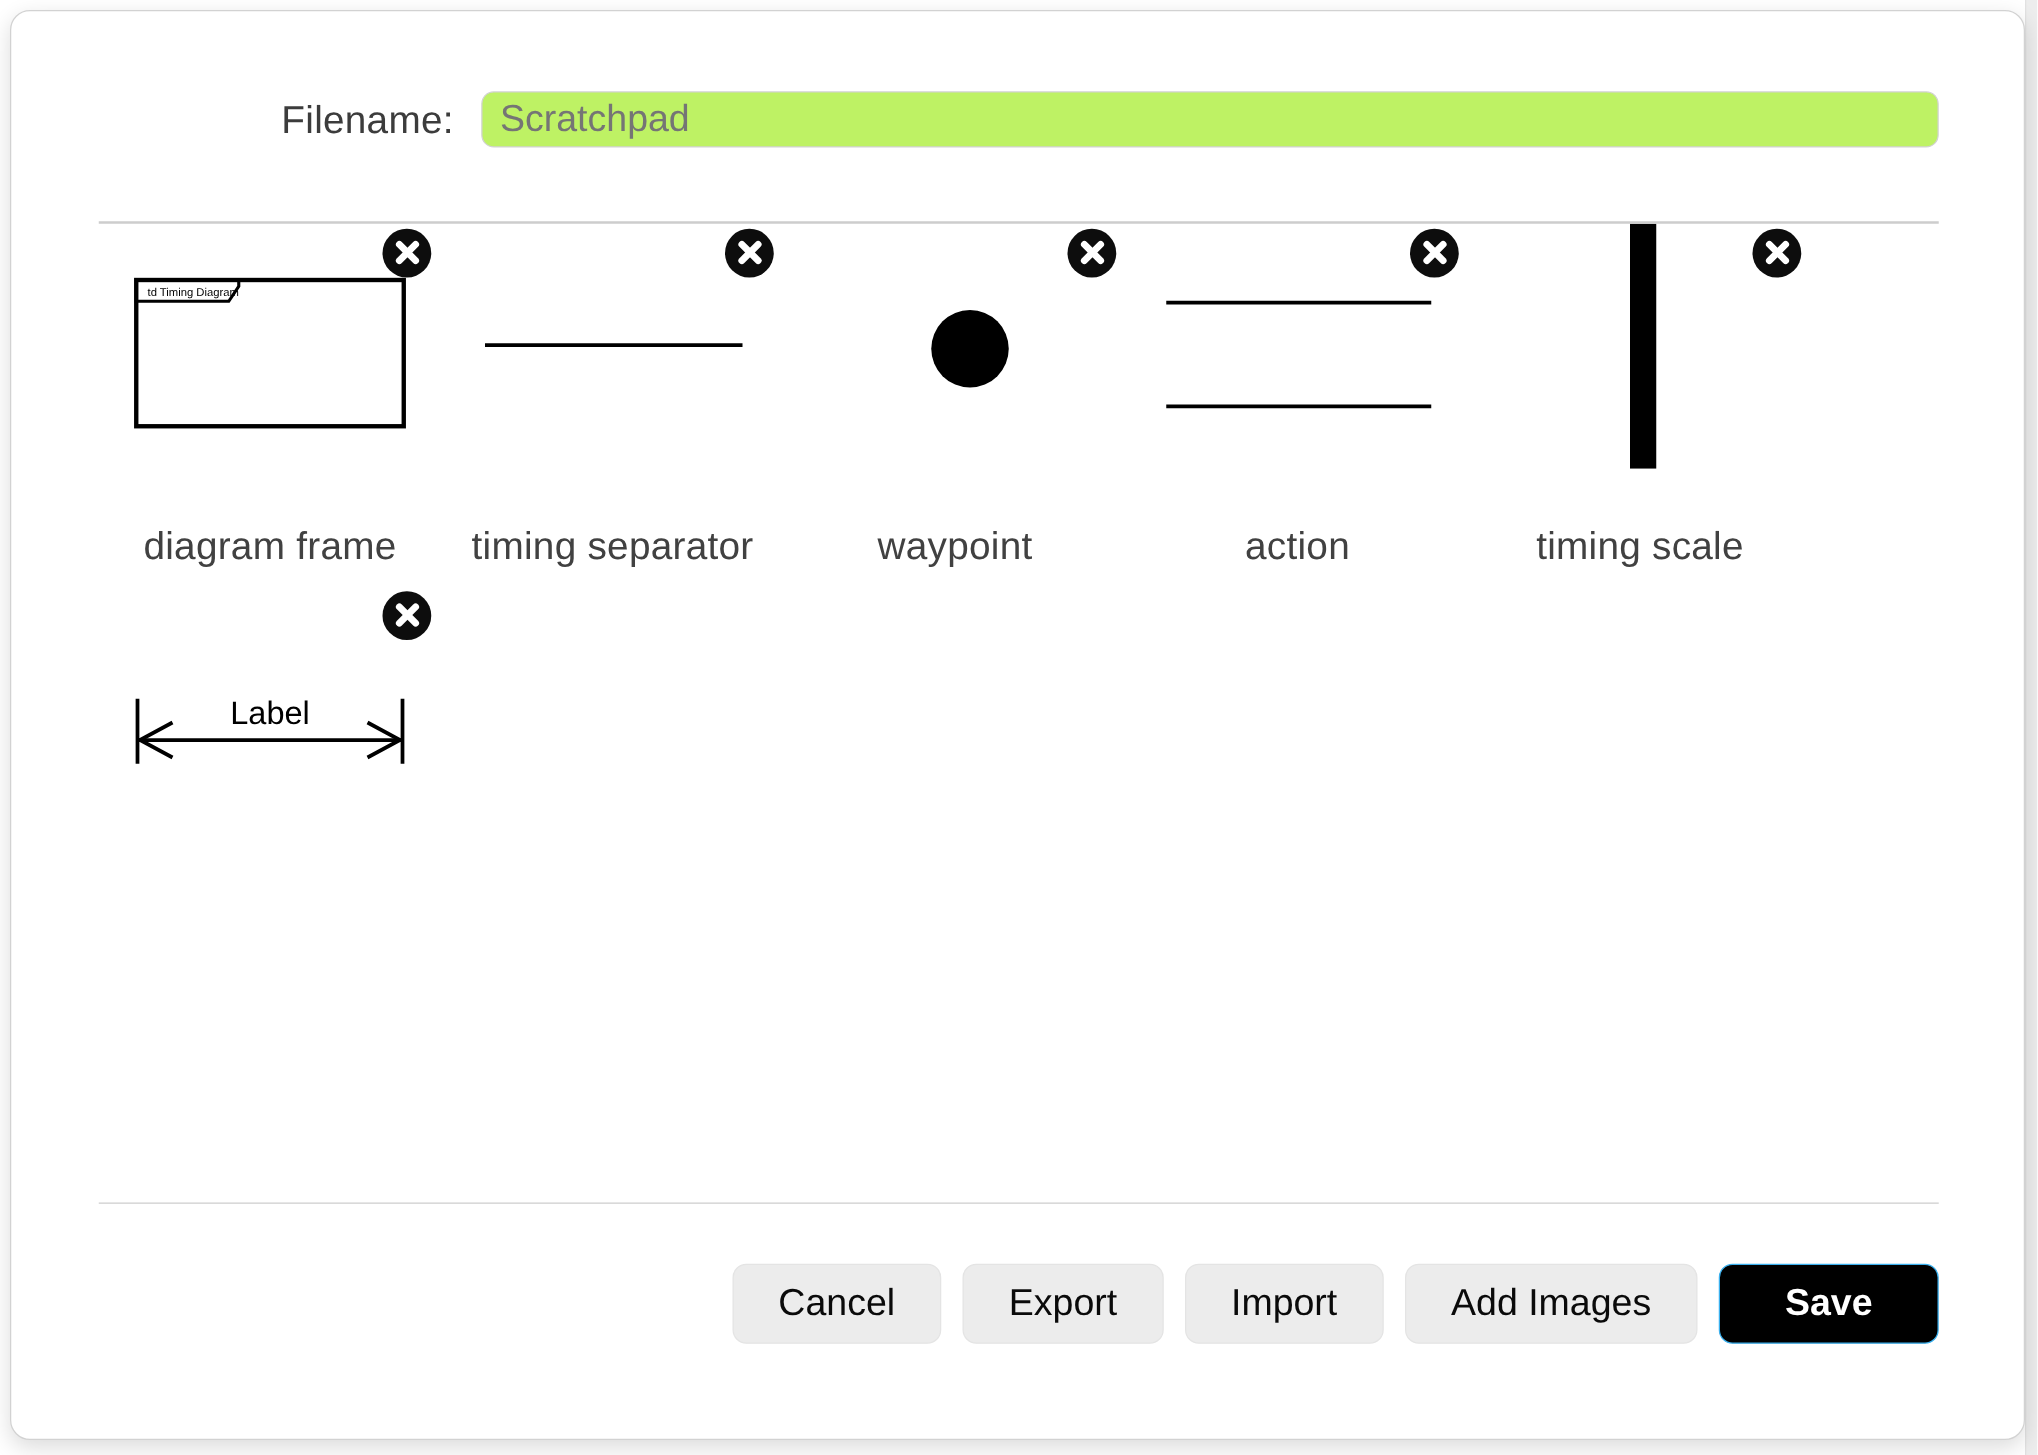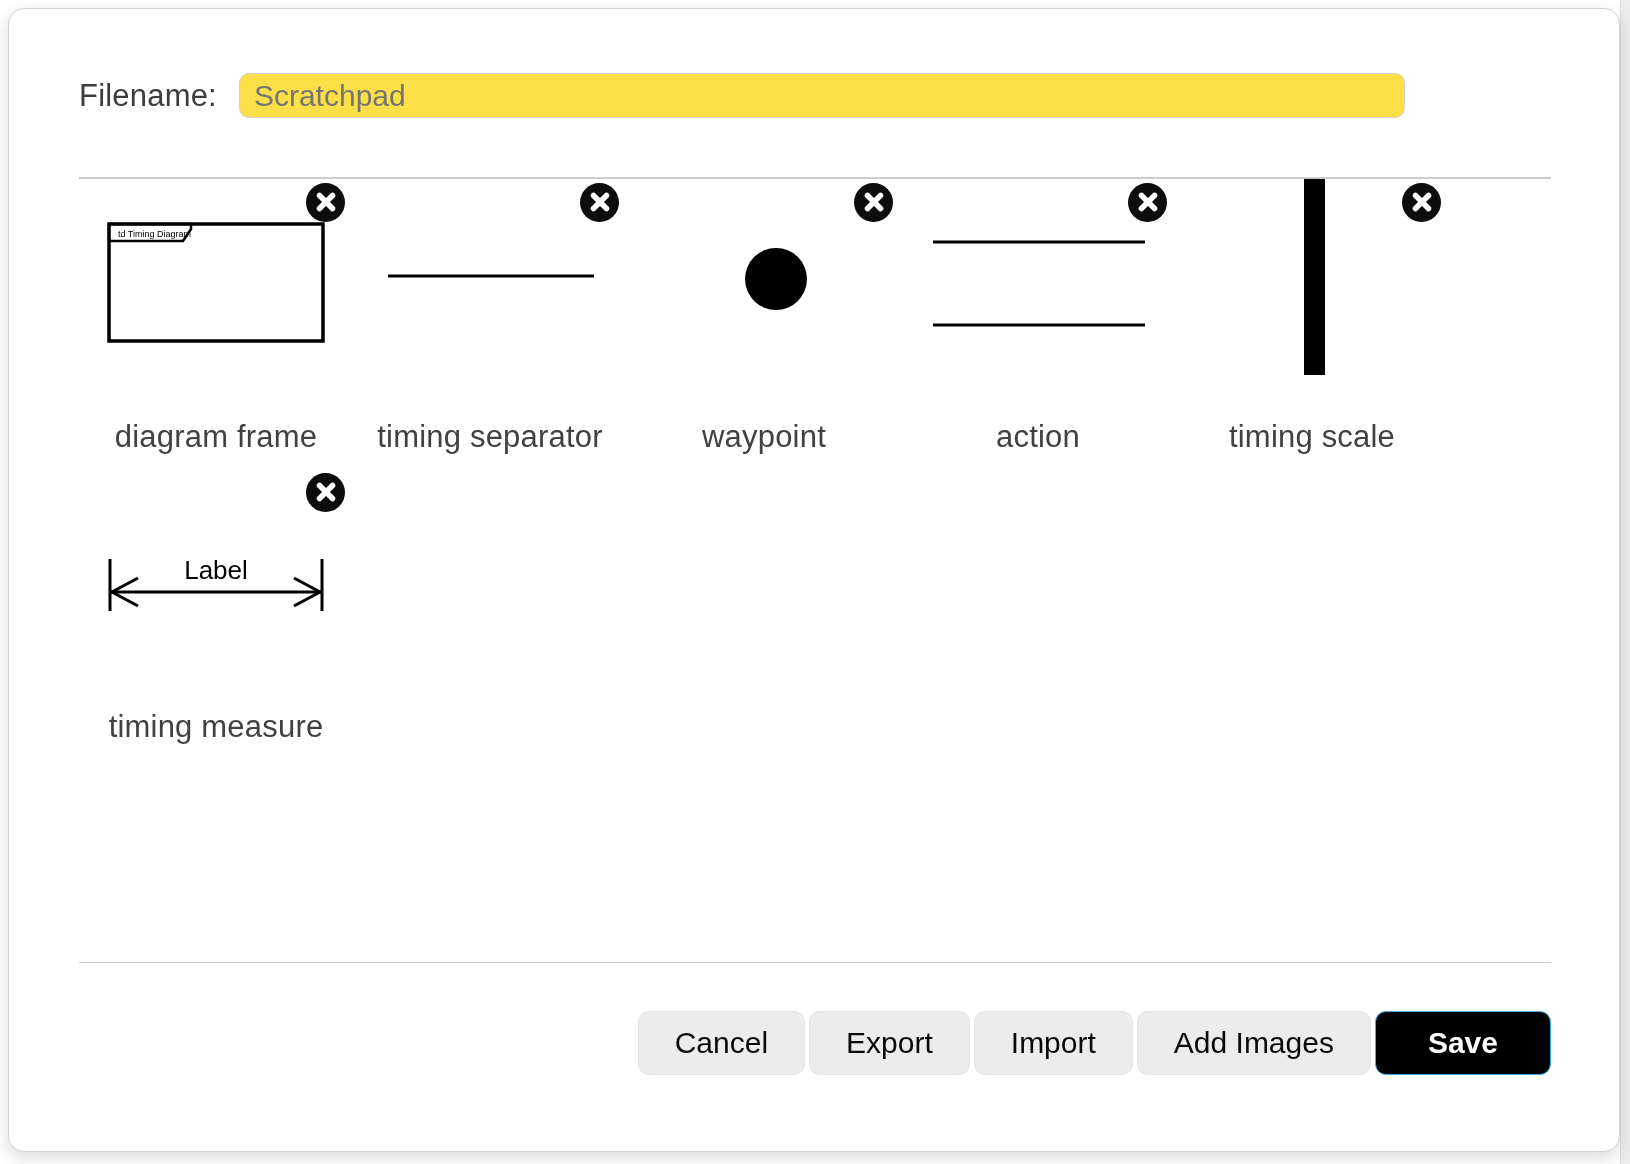--- a/index.html
+++ b/index.html
@@ -19,32 +19,32 @@
     position: absolute; left: 8px; top: 8px;
     width: 1612px; height: 1144px;
     background: #ffffff;
     border: 1px solid #d2d2d2;
     border-radius: 16px;
     box-shadow: 0 6px 18px rgba(0,0,0,0.14);
     padding: 0 68px 0 70px;
   }
   .filename-row {
     margin-top: 64px;
-    display: flex; align-items: center;
+    display: flex; align-items: center; justify-content: flex-end;
   }
   .filename-label {
     font-size: 31px; color: #3c3c3c; letter-spacing: 0.2px;
     white-space: nowrap;
   }
   .filename-input {
     margin-left: 22px;
     width: 1166px; height: 45px;
     border: 1.5px solid #d2d2d2; border-radius: 10px;
     font-family: inherit; font-size: 30px; color: #757575;
-    padding: 0 14px; outline: none; background: #fde047;
+    padding: 0 14px; outline: none; background: #bef264;
   }
   .sep { height: 1.5px; background: #cdcdcd; width: 100%; }
   .sep1 { margin-top: 59px; }
   .sep2 { margin-top: 203px; }
   .shape-grid { display: flex; flex-wrap: wrap; width: 1372px; }
   .shape-cell {
     width: 274px; height: 290px;
     display: flex; flex-direction: column; align-items: center;
   }
   .preview-wrap { position: relative; width: 220px; height: 196px; }
@@ -56,21 +56,21 @@
     display: flex; align-items: center; justify-content: center;
     padding: 0;
   }
   .shape-caption {
     margin-top: 44px;
     font-size: 31px; color: #414141; letter-spacing: 0.2px;
     white-space: nowrap;
   }
   .button-row {
     margin-top: 48px;
-    display: flex; justify-content: flex-end; gap: 4px;
+    display: flex; justify-content: flex-end; gap: 17px;
   }
   .btn {
     height: 64px; border-radius: 11px; border: 1px solid #e4e4e4;
     background: #ececec; color: #0a0a0a;
     font-family: inherit; font-size: 30px; font-weight: 500;
     padding: 0 36px; cursor: pointer; white-space: nowrap;
   }
   .btn-save {
     background: #3ab0ee; border-color: #3ab0ee; color: #ffffff;
     padding: 0 52px; font-weight: 600;
@@ -182,21 +182,20 @@
           <path d="M188,109 L214,123 L188,137" fill="none" stroke="#000" stroke-width="3"></path>
           <text class="measure-label" x="110" y="110" text-anchor="middle">Label</text>
         </svg>
         <button class="delete-btn">
           <svg width="22" height="22" viewBox="0 0 22 22">
             <line x1="4.5" y1="4.5" x2="17.5" y2="17.5" stroke="#fff" stroke-width="5.5" stroke-linecap="round"></line>
             <line x1="17.5" y1="4.5" x2="4.5" y2="17.5" stroke="#fff" stroke-width="5.5" stroke-linecap="round"></line>
           </svg>
         </button>
       </div>
-      <div class="shape-caption">timing measure</div>
     </div>
 
   </div>
 
   <div class="sep sep2"></div>
 
   <div class="button-row">
     <button class="btn">Cancel</button>
     <button class="btn">Export</button>
     <button class="btn">Import</button>

